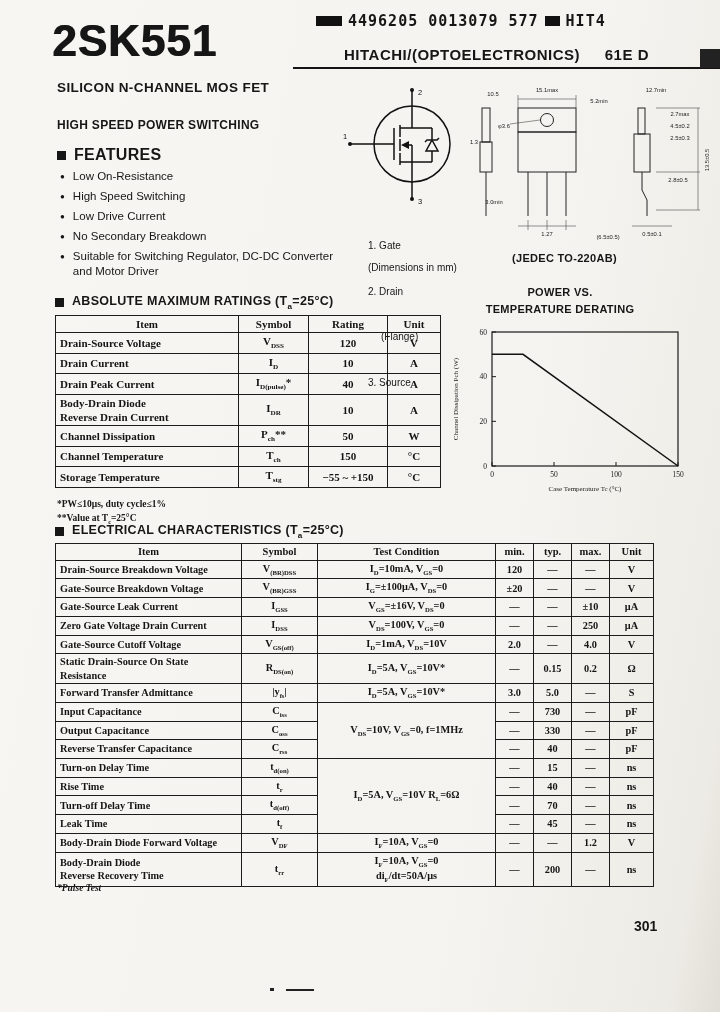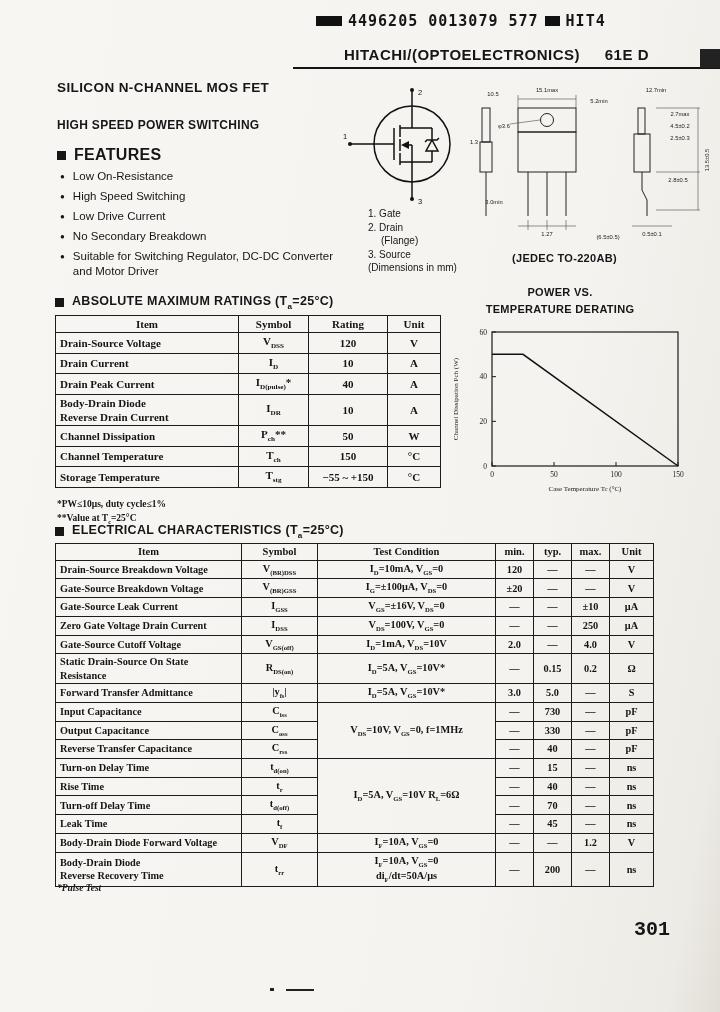--- a/index.html
+++ b/index.html
@@ -15,21 +15,21 @@
   .mfr{font-size:15px;font-weight:700;letter-spacing:.5px;white-space:nowrap;margin-left:48px;}
   .mfr .doccode{margin-left:20px;}
   .rule{background:#141414;}
   .subtitle{font-size:13.5px;font-weight:700;letter-spacing:.4px;}
   .subtitle2{font-size:12px;font-weight:700;letter-spacing:.3px;}
   .sec-heading{display:flex;align-items:center;gap:8px;font-size:12.5px;font-weight:700;letter-spacing:.3px;white-space:nowrap;}
   .sec-heading.small{font-size:16px;}
   .sq{width:9px;height:9px;background:#161616;flex:0 0 auto;}
   .feature{display:flex;align-items:baseline;margin-bottom:5px;font-size:11.5px;line-height:1.3;}
   .fbullet{font-size:8px;margin-right:8px;position:relative;top:-1px;flex:0 0 auto;}
-  .pin-line{font-size:10px;line-height:1.35;}
+  .pin-line{font-size:10px;line-height:1.35;margin-top:32px;}
   .pin-line.indent{padding-left:13px;}
   .small-note{font-size:10px;}
   .ds-table{border-collapse:collapse;table-layout:fixed;}
   .ds-table th,.ds-table td{border:1px solid #1c1c1c;font-family:"Liberation Serif",serif;
       font-weight:700;color:#141414;padding:1px 4px;line-height:1.3;vertical-align:middle;}
   .ds-table th{text-align:center;}
   .absmax th,.absmax td{font-size:11px;}
   .elec th{font-size:10.5px;}
   .elec td{font-size:10.3px;}
   .c-item{text-align:left;}
@@ -38,35 +38,36 @@
   .notes{font-family:"Liberation Serif",serif;font-size:9.5px;font-weight:700;line-height:1.45;}
   .chart-title{font-size:11px;font-weight:700;text-align:center;line-height:1.5;letter-spacing:.3px;}
   .tick{font-family:"Liberation Serif",serif;font-size:7.5px;fill:#1a1a1a;}
   .axl{font-family:"Liberation Serif",serif;font-size:7px;fill:#1a1a1a;}
   .sym{stroke:#111;stroke-width:1.5;fill:none;}
   .pinnum{font-family:"Liberation Sans",sans-serif;font-size:7.5px;fill:#111;}
   .ol{stroke:#232323;stroke-width:1;fill:none;}
   .dl{stroke:#4a4a4a;stroke-width:.6;fill:none;}
   .dim{font-family:"Liberation Sans",sans-serif;font-size:5.8px;fill:#222;}
   .jedec{font-size:11px;font-weight:700;letter-spacing:.3px;}
-  .pagenum{font-family:Liberation Mono, monospace;font-size:20px;font-weight:700;}
+  .pagenum{font-family:Liberation Sans, sans-serif;font-size:14px;font-weight:700;}
   .inkmark{background:#222;}
 </style>
 </head>
 <body>
 
 <div class="page">
 
   <div class="abs barcode" style="left:316px;top:12px;">
     <span class="bc-block" style="width:26px;"></span>
     <span>4496205 0013079 577</span>
     <span class="bc-block" style="width:15px;"></span>
     <span>HIT4</span>
   </div>
 
+  <h1 class="abs part-title" style="left:52px;top:16px;">2SK551</h1>
 
   <div class="abs mfr" style="left:296px;top:46px;">
     <span>HITACHI/(OPTOELECTRONICS)</span>
     <span class="doccode">61E D</span>
   </div>
   <div class="abs rule" style="left:293px;top:67px;right:0;height:2px;"></div>
   <div class="abs inkmark" style="right:0;top:49px;width:20px;height:19px;"></div>
 
   <div class="abs subtitle" style="left:57px;top:80px;">SILICON N-CHANNEL MOS FET</div>
   <div class="abs subtitle2" style="left:57px;top:118px;">HIGH SPEED POWER SWITCHING</div>

